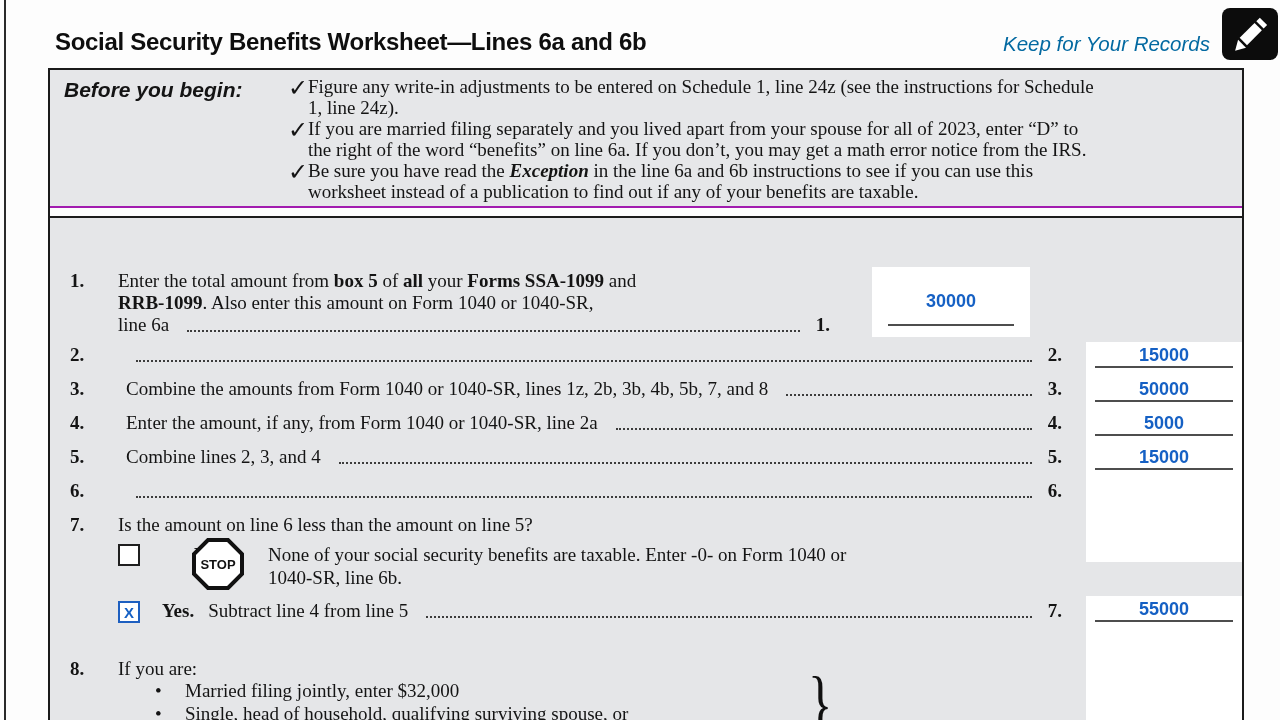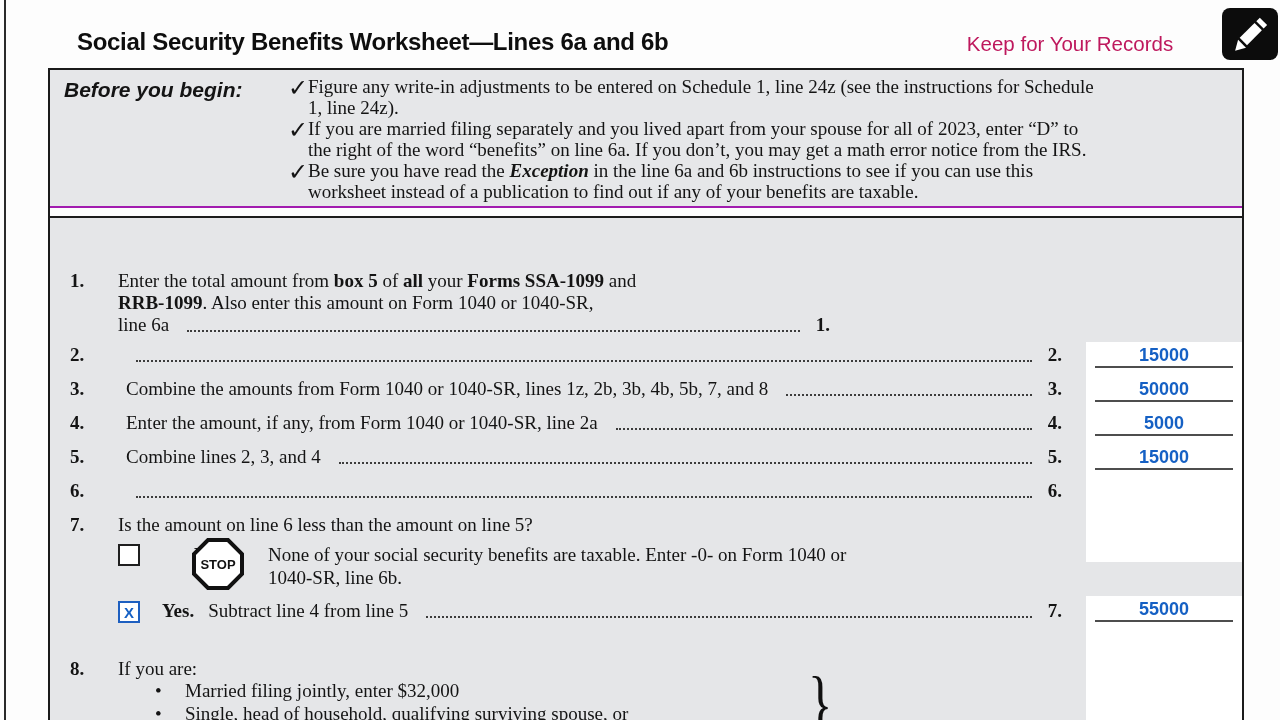--- a/index.html
+++ b/index.html
@@ -1,23 +1,23 @@
 <!DOCTYPE html>
 <html><head>
 <meta charset="utf-8">
 <style>
   html,body{margin:0;padding:0;width:1280px;height:720px;overflow:hidden;background:#fdfdfd;
     font-family:"Liberation Serif",serif;color:#141414;-webkit-font-smoothing:antialiased;}
   .abs{position:absolute;}
   
   #frame-line{left:4px;top:0;width:2px;height:720px;background:#2b2b2b;}
   #page-title{left:55px;top:28px;font-family:"Liberation Sans",sans-serif;font-weight:bold;
-    font-size:24px;letter-spacing:-0.3px;color:#0e0e0e;margin-left:22px;}
-  #keep-label{left:930px;top:32px;width:280px;text-align:center;font-family:"Liberation Sans",sans-serif;
-    font-size:20.5px;color:#be185d;}
+    font-size:24px;letter-spacing:-0.3px;color:#0e0e0e;}
+  #keep-label{left:930px;top:32px;width:280px;text-align:right;font-family:"Liberation Sans",sans-serif;
+    font-style:italic;font-size:20.5px;color:#0369a1;}
   #pencil-box{left:1222px;top:8px;width:56px;height:52px;background:#0c0c0c;border-radius:8px;
     display:flex;align-items:center;justify-content:center;}
   
   #worksheet{left:48px;top:68px;width:1196px;height:660px;border:2px solid #1b1b1b;
     background:#e5e6e8;box-sizing:border-box;}
   #before-section{position:absolute;left:0;top:0;right:0;height:136px;border-bottom:2px solid #a21caf;
     background:#e6e7e9;}
   #before-gap{position:absolute;left:0;top:138px;right:0;height:8px;background:#fdfdfd;}
   #main-sep{position:absolute;left:0;top:146px;right:0;height:2px;background:#1b1b1b;}
   #before-label{position:absolute;left:14px;top:8px;font-family:"Liberation Sans",sans-serif;
@@ -107,20 +107,26 @@
     <div>
       <span class="bold">RRB-1099</span><span>. Also enter this amount on Form 1040 or 1040-SR,</span>
     </div>
     <div class="row" style="width:712px;">
       <span>line 6a</span>
       <span class="leader"></span>
       <span class="ref">1.</span>
     </div>
   </div>
 
+  <div class="abs valbox" style="left:822px;top:197px;width:158px;height:70px;">
+    <div class="cell" style="height:70px;">
+      <div class="val" style="top:24px;">30000</div>
+      <div class="uline" style="left:16px;right:16px;bottom:11px;"></div>
+    </div>
+  </div>
 
   <div class="abs row bodytext" style="left:20px;top:274px;width:992px;">
     <span class="num">2.</span>
     <span class="leader"></span>
     <span class="ref">2.</span>
   </div>
   <div class="abs row bodytext" style="left:20px;top:308px;width:992px;">
     <span class="num">3.</span>
     <span>Combine the amounts from Form 1040 or 1040-SR, lines 1z, 2b, 3b, 4b, 5b, 7, and 8</span>
     <span class="leader"></span>

